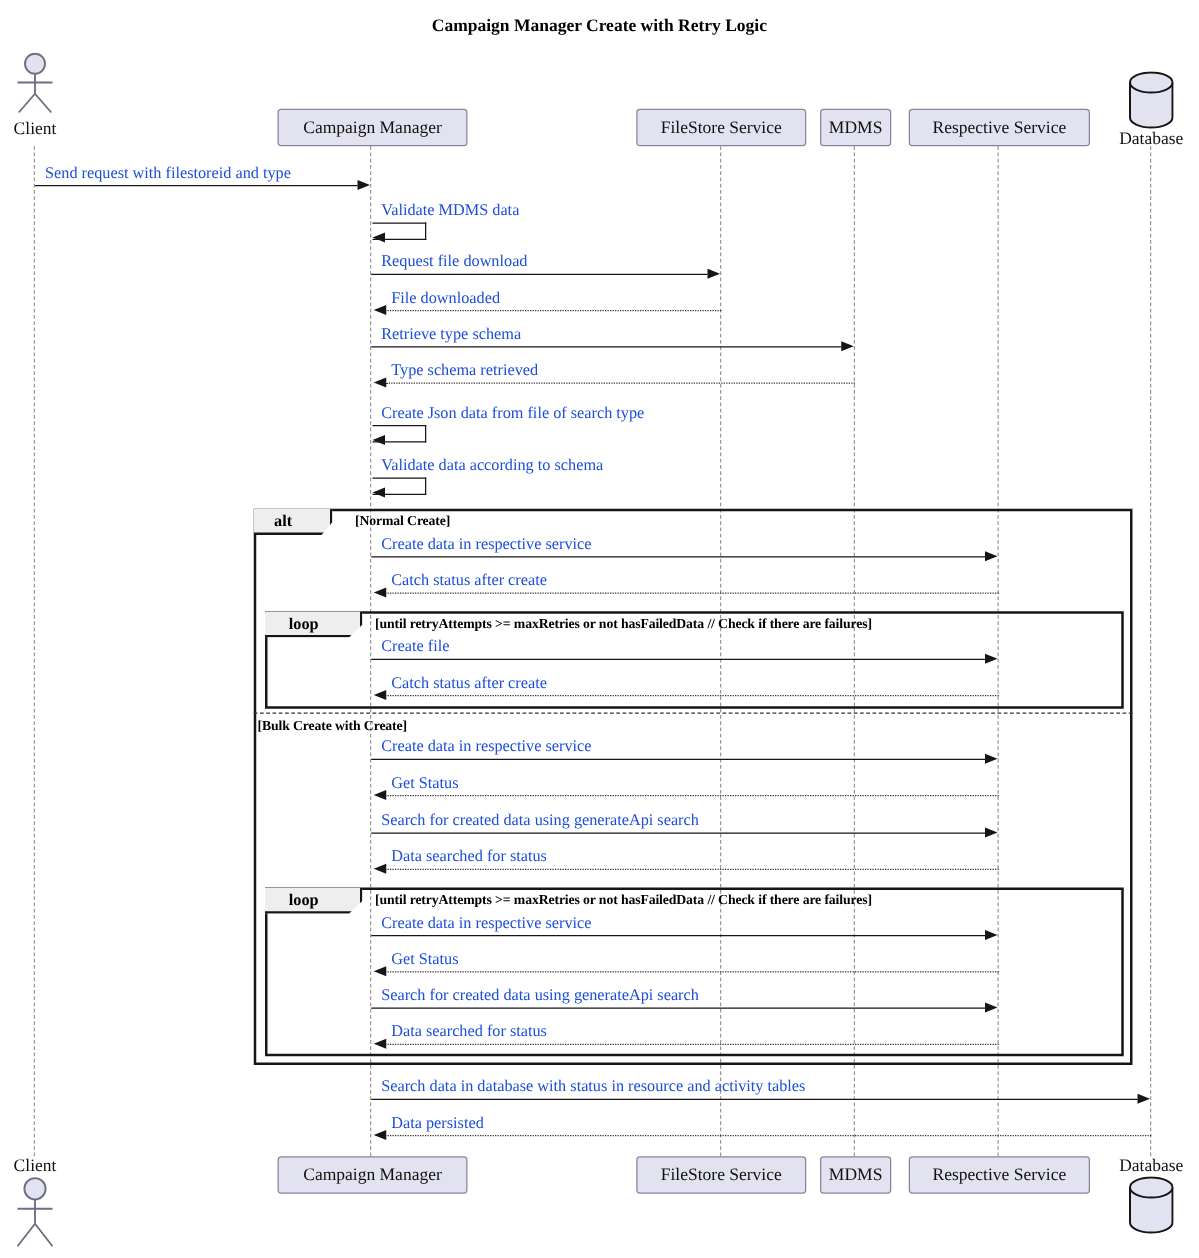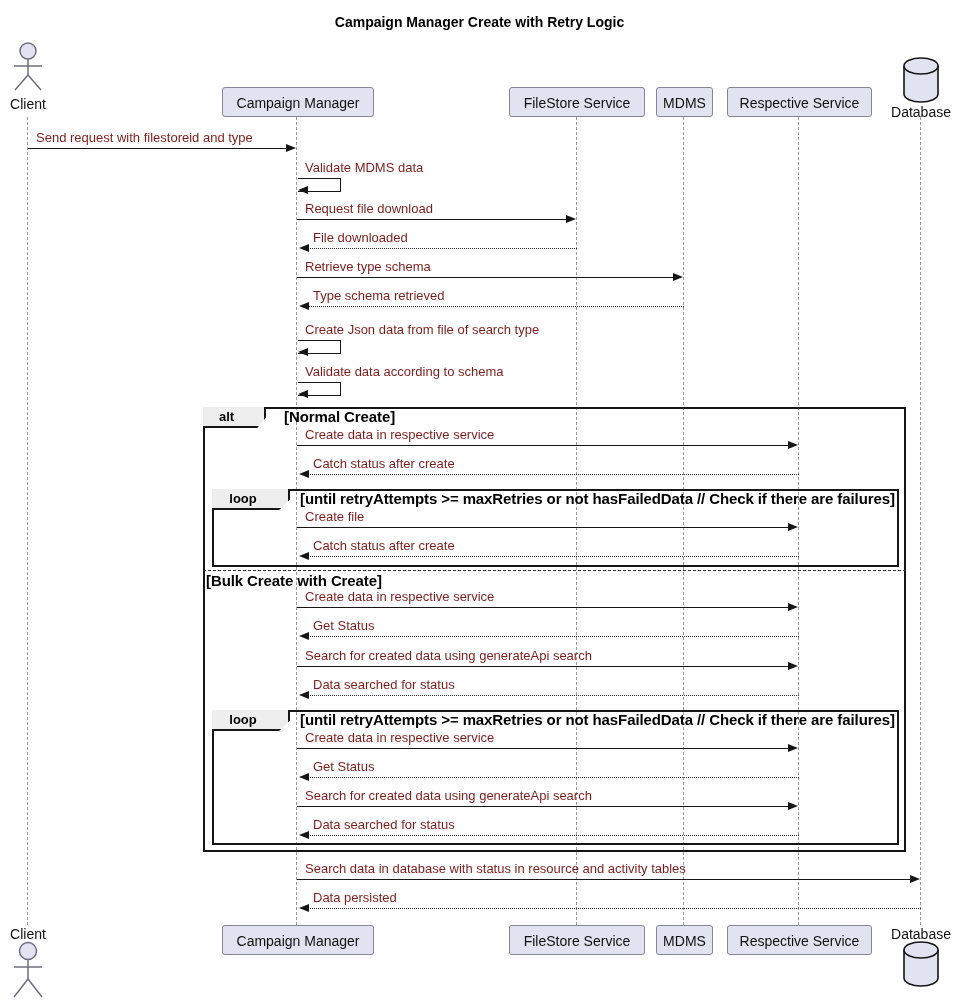--- a/index.html
+++ b/index.html
@@ -1,37 +1,37 @@
 <!DOCTYPE html>
 <html><head>
 <meta charset="utf-8">
 <style>
   html,body{margin:0;padding:0;background:#fff;}
   .canvas{position:relative;width:959px;height:1006px;background:#ffffff;overflow:hidden;
-          font-family:Liberation Sans, sans-serif;color:#111;}
+          font-family:Liberation Serif, serif;color:#111;}
   .title{position:absolute;top:14px;left:0;width:959px;text-align:center;
          font-weight:bold;font-size:14px;color:#000;}
   .lifeline{position:absolute;top:117px;height:808px;width:0;border-left:1px dashed #9a9a9a;}
   .pbox{position:absolute;height:30px;line-height:30px;text-align:center;background:#E2E2F0;
         border:1px solid #85859b;border-radius:3px;font-size:14px;box-sizing:border-box;}
   .plabel{position:absolute;text-align:center;font-size:14px;white-space:nowrap;}
-  .lbl{position:absolute;font-size:13px;line-height:14px;white-space:nowrap;color:#7f1d1d;}
+  .lbl{position:absolute;font-size:13px;line-height:14px;white-space:nowrap;color:#1d4ed8;}
   .ln{position:absolute;height:0;}
   .sol{border-top:1px solid #161616;}
   .dot{border-top:1px dotted #2e2e2e;}
   .ah{position:absolute;width:0;height:0;border-top:4px solid transparent;border-bottom:4px solid transparent;}
   .ah-r{border-left:10px solid #161616;}
   .ah-l{border-right:10px solid #161616;}
   .selfbox{position:absolute;width:42px;height:12px;border:1px solid #161616;border-left:none;}
   .frame{position:absolute;border:2px solid #161616;box-sizing:border-box;}
   .pent{position:absolute;background:#EEEEEE;border:2px solid #161616;border-left:none;border-top:none;
         box-sizing:border-box;clip-path:polygon(0 0,100% 0,100% 50%,86% 100%,0 100%);
         font-weight:bold;font-size:13px;display:flex;align-items:center;justify-content:center;
         padding-right:14px;color:#000;}
-  .cond{position:absolute;font-weight:bold;font-size:15px;letter-spacing:-0.1px;line-height:16px;
+  .cond{position:absolute;font-weight:bold;font-size:11px;letter-spacing:-0.1px;line-height:16px;
         white-space:nowrap;color:#000;}
   .divider{position:absolute;height:0;border-top:1px dashed #333;}
   svg{position:absolute;}
 </style>
 </head>
 <body>
 
 <div class="canvas">
 
   <div class="title">Campaign Manager Create with Retry Logic</div>

